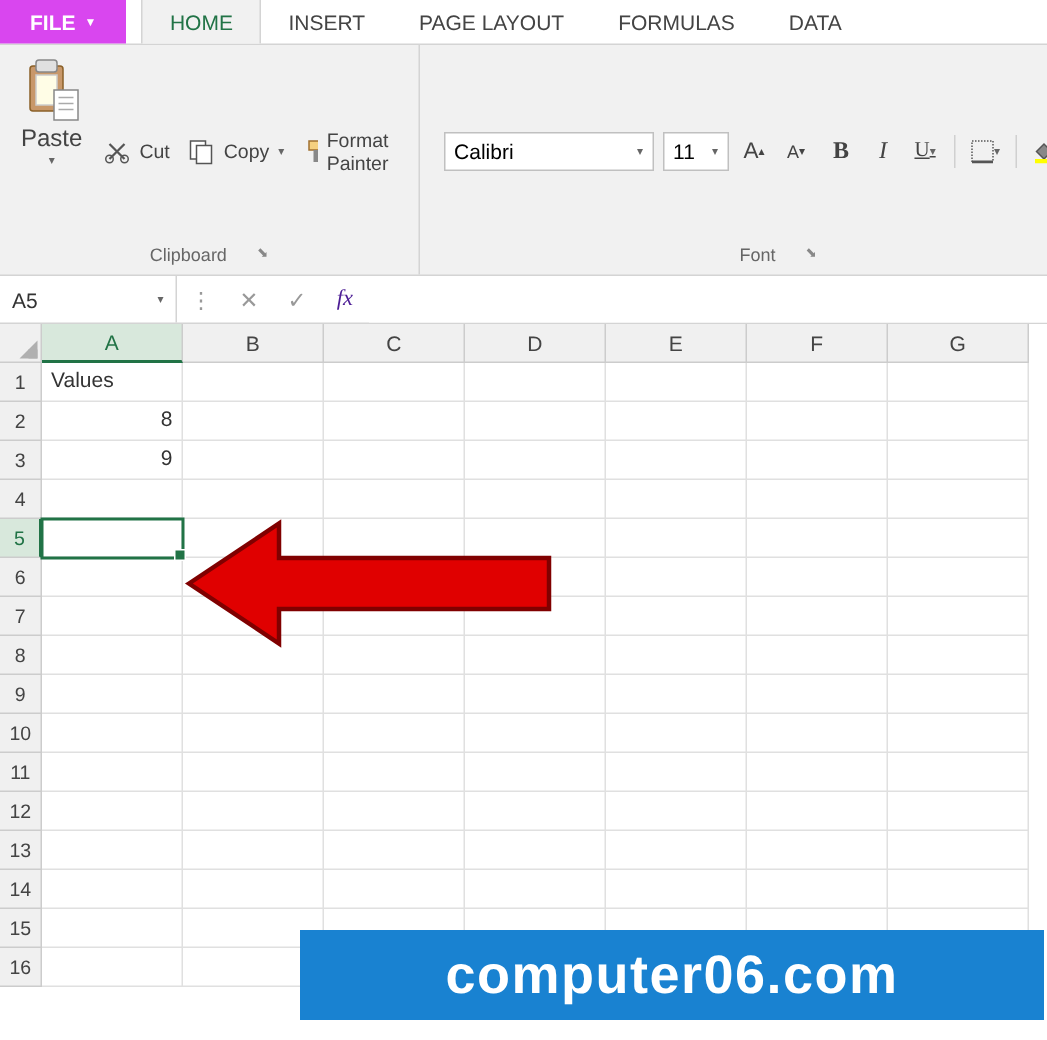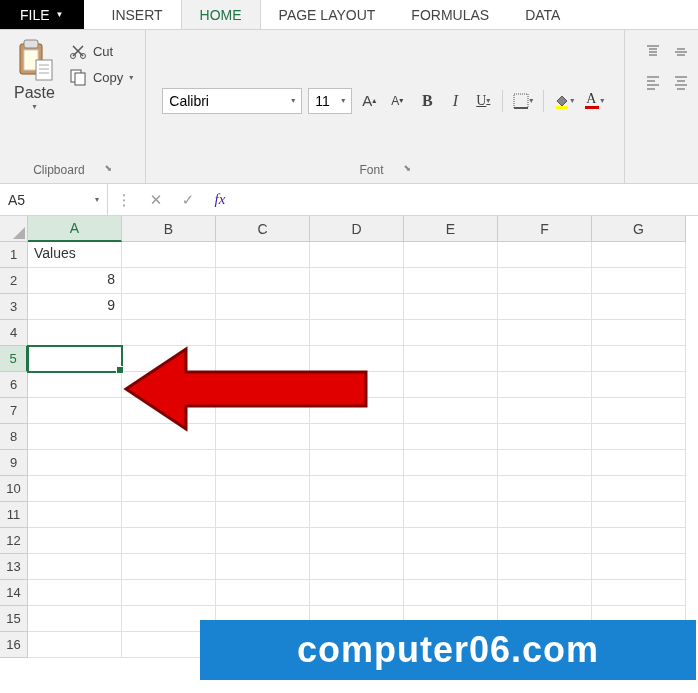--- a/index.html
+++ b/index.html
@@ -1,35 +1,35 @@
 <!DOCTYPE html>
 <html><head>
 <meta charset="utf-8">
 <style>
   * { box-sizing: border-box; margin: 0; padding: 0; }
   body { font-family: "Segoe UI", Tahoma, sans-serif; font-size: 13px; background: #fff; width: 698px; height: 693px; overflow: hidden; position: relative; }
   
   
   .tabbar { height: 30px; background: #fff; display: flex; border-bottom: 1px solid #d4d4d4; }
-  .tab-file { background: #000000; color: #fff; padding: 6px 20px; font-size: 14px; font-weight: 400; cursor: pointer; display: flex; align-items: center; }
+  .tab-file { background: #d946ef; color: #fff; padding: 6px 20px; font-size: 14px; font-weight: 700; cursor: pointer; display: flex; align-items: center; }
   .tab-file .arrow { margin-left: 6px; font-size: 8px; }
   .tab { padding: 6px 18px; color: #444; font-size: 14px; cursor: pointer; display: flex; align-items: center; }
   .tab.active { background: #f1f1f1; color: #217346; border-left: 1px solid #d4d4d4; border-right: 1px solid #d4d4d4; }
   
   
   .ribbon { background: #f1f1f1; height: 154px; border-bottom: 1px solid #d4d4d4; display: flex; }
   .group { border-right: 1px solid #d4d4d4; padding: 4px 8px 2px 8px; display: flex; flex-direction: column; }
   .group-body { flex: 1; display: flex; }
   .group-label { text-align: center; font-size: 12px; color: #666; padding: 2px 0 4px 0; display: flex; justify-content: center; gap: 20px; }
   .group-label .launcher { font-size: 9px; color: #888; cursor: pointer; }
   
   
   .paste-col { display: flex; flex-direction: column; align-items: center; padding: 4px 10px 0 6px; cursor: pointer; }
   .paste-col .label { font-size: 16px; color: #444; margin-top: 2px; }
-  .clip-col { display: flex; flex-direction: column; gap: 4px; padding-top: 6px; }
+  .clip-col { display: flex; flex-direction: row; gap: 4px; padding-top: 6px; align-items: center; }
   .clip-row { display: flex; align-items: center; gap: 6px; cursor: pointer; font-size: 13px; color: #444; padding: 2px 4px; }
   
   
   .font-col { display: flex; gap: 6px; padding: 6px 8px 0 8px; }
   .font-row1 { display: flex; gap: 6px; align-items: center; }
   .font-name { width: 140px; height: 26px; border: 1px solid #c0c0c0; background: #fff; padding: 2px 6px; font-size: 14px; display: flex; align-items: center; justify-content: space-between; cursor: pointer; }
   .font-size { width: 44px; height: 26px; border: 1px solid #c0c0c0; background: #fff; padding: 2px 6px; font-size: 14px; display: flex; align-items: center; justify-content: space-between; cursor: pointer; }
   .dd { font-size: 8px; color: #666; }
   .sizebtn { width: 22px; height: 26px; display: flex; align-items: center; justify-content: center; cursor: pointer; color: #444; }
   .font-row2 { display: flex; gap: 2px; align-items: center; }
@@ -39,21 +39,21 @@
   .fbtn.underline { text-decoration: underline; font-family: "Times New Roman", serif; font-size: 14px; }
   .sep { width: 1px; height: 22px; background: #d0d0d0; margin: 0 4px; }
   
   
   .align-col { display: flex; flex-direction: column; gap: 6px; padding: 6px 8px 0 8px; }
   .align-row { display: flex; gap: 4px; }
   .abtn { width: 24px; height: 24px; display: flex; align-items: center; justify-content: center; cursor: pointer; color: #555; }
   
   
   .fbar { height: 32px; border-bottom: 1px solid #d4d4d4; display: flex; align-items: stretch; }
-  .namebox { width: 108px; border-right: 1px solid #d4d4d4; display: flex; align-items: center; justify-content: space-between; padding: 0 8px; font-size: 14px; color: #333; cursor: text; }
+  .namebox { width: 118px; border-right: 1px solid #d4d4d4; display: flex; align-items: center; justify-content: space-between; padding: 0 8px; font-size: 14px; color: #333; cursor: text; }
   .fxbtns { display: flex; align-items: center; }
   .fxbtn { width: 32px; height: 100%; display: flex; align-items: center; justify-content: center; color: #999; font-size: 15px; cursor: pointer; }
   .fx-label { font-style: italic; font-family: "Times New Roman", serif; color: #4c1d95; }
   .formula-input { flex: 1; border: none; padding: 0 8px; font-size: 14px; }
   
   
   .grid { position: relative; }
   .selectall { position: absolute; left: 0; top: 0; width: 28px; height: 26px; background: #f0f0f0; border-right: 1px solid #ccc; border-bottom: 1px solid #ccc; cursor: pointer; }
   .selectall::after { content: ''; position: absolute; right: 2px; bottom: 2px; border: 6px solid transparent; border-right-color: #b0b0b0; border-bottom-color: #b0b0b0; }
   .colheaders { position: absolute; left: 28px; top: 0; height: 26px; display: flex; }
@@ -78,25 +78,25 @@
 </style>
 </head>
 <body>
 
 <div class="tabbar">
   <div class="tab-file">
     <span>FILE</span>
     <span class="arrow">▼</span>
   </div>
   <div style="width:10px"></div>
+  <div class="tab active">
+      <span>HOME</span>
+    </div>
   <div class="tab">
       <span>INSERT</span>
-    </div>
-  <div class="tab active">
-      <span>HOME</span>
     </div>
   <div class="tab">
       <span>PAGE LAYOUT</span>
     </div>
   <div class="tab">
       <span>FORMULAS</span>
     </div>
   <div class="tab">
       <span>DATA</span>
     </div>
@@ -129,20 +129,27 @@
           <span>Cut</span>
         </div>
         <div class="clip-row">
           <svg width="18" height="18">
               <rect x="2" y="2" width="10" height="12" fill="#fff" stroke="#555"></rect>
               <rect x="6" y="5" width="10" height="12" fill="#fff" stroke="#555"></rect>
             </svg>
           <span>Copy</span>
           <span class="dd">▾</span>
         </div>
+        <div class="clip-row">
+          <svg width="18" height="18">
+              <rect x="4" y="2" width="10" height="6" fill="#f5d080" stroke="#a07030"></rect>
+              <rect x="7" y="8" width="4" height="8" fill="#888"></rect>
+            </svg>
+          <span>Format Painter</span>
+        </div>
       </div>
     </div>
     <div class="group-label">
       <span>Clipboard</span>
       <span class="launcher">⬊</span>
     </div>
   </div>
 
   <div class="group">
     <div class="group-body">

